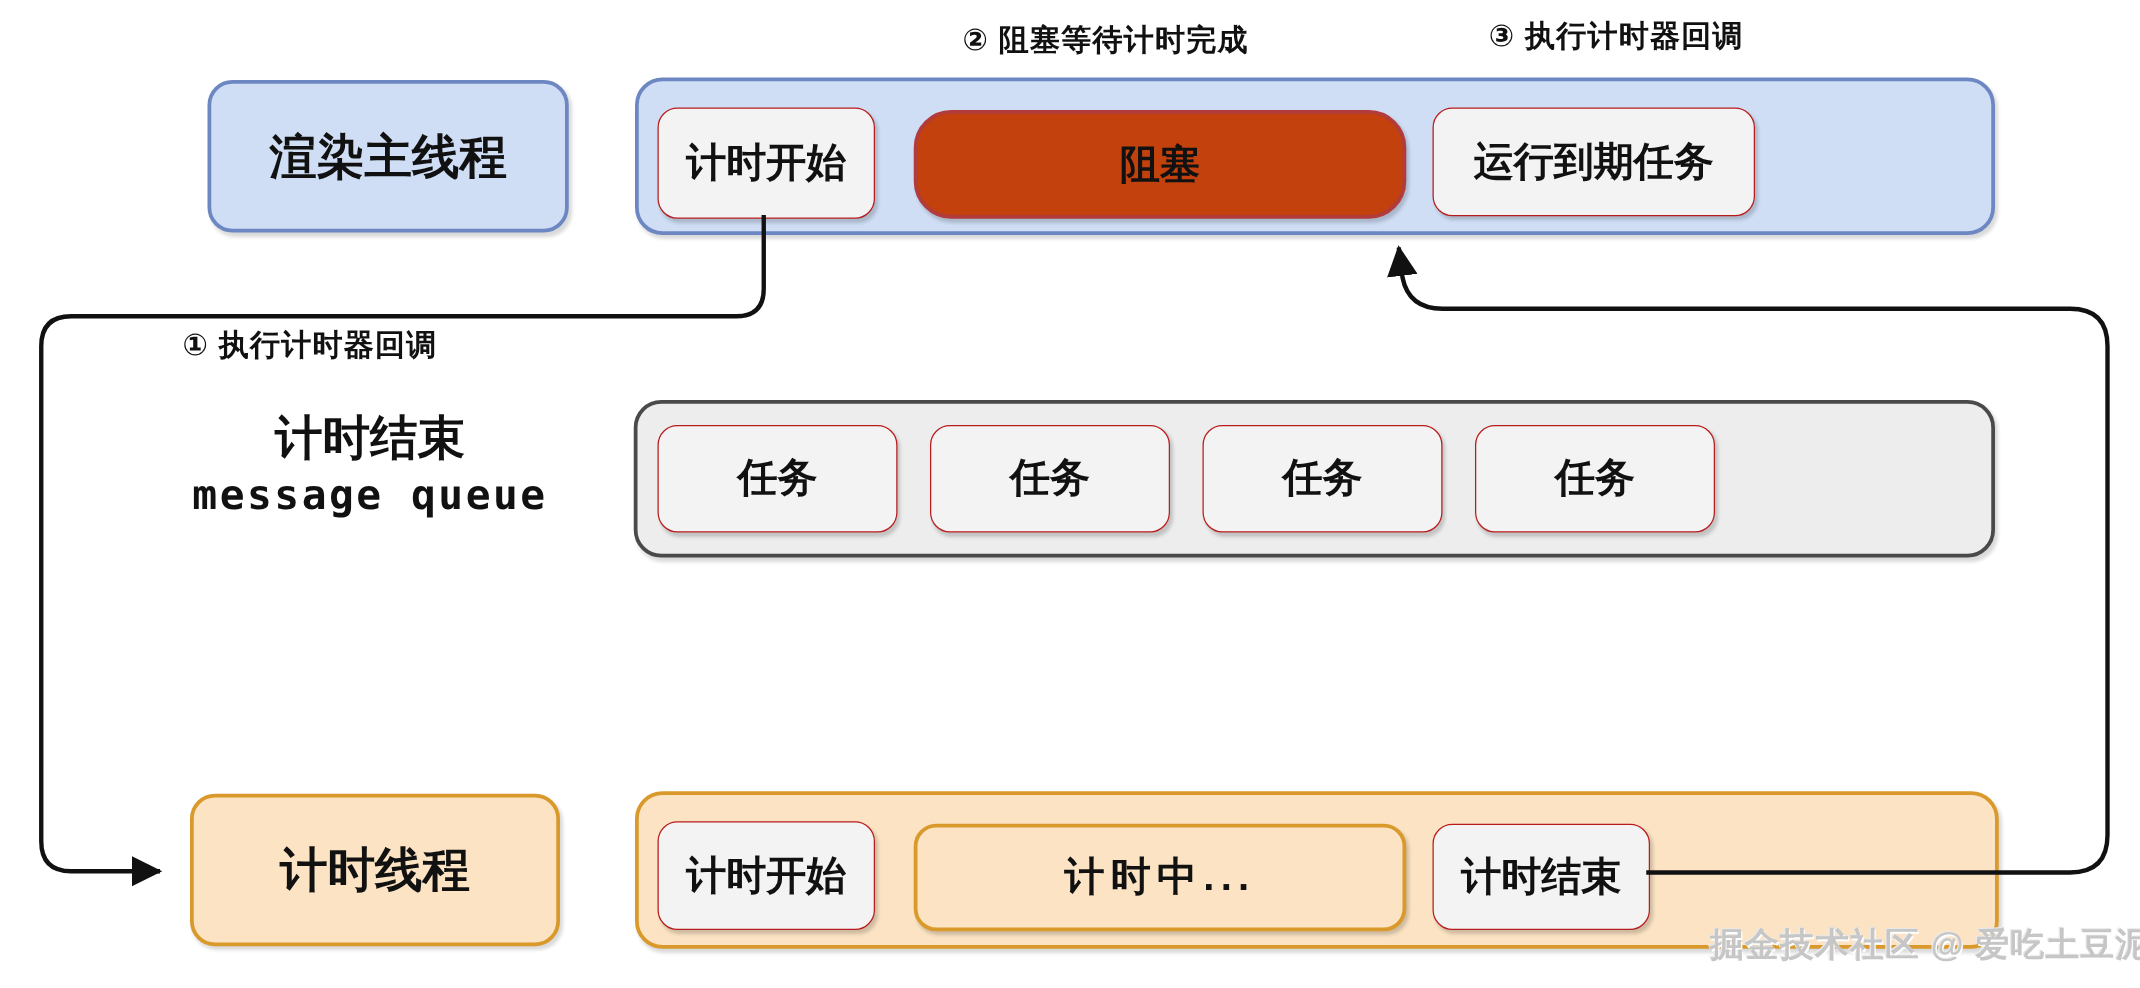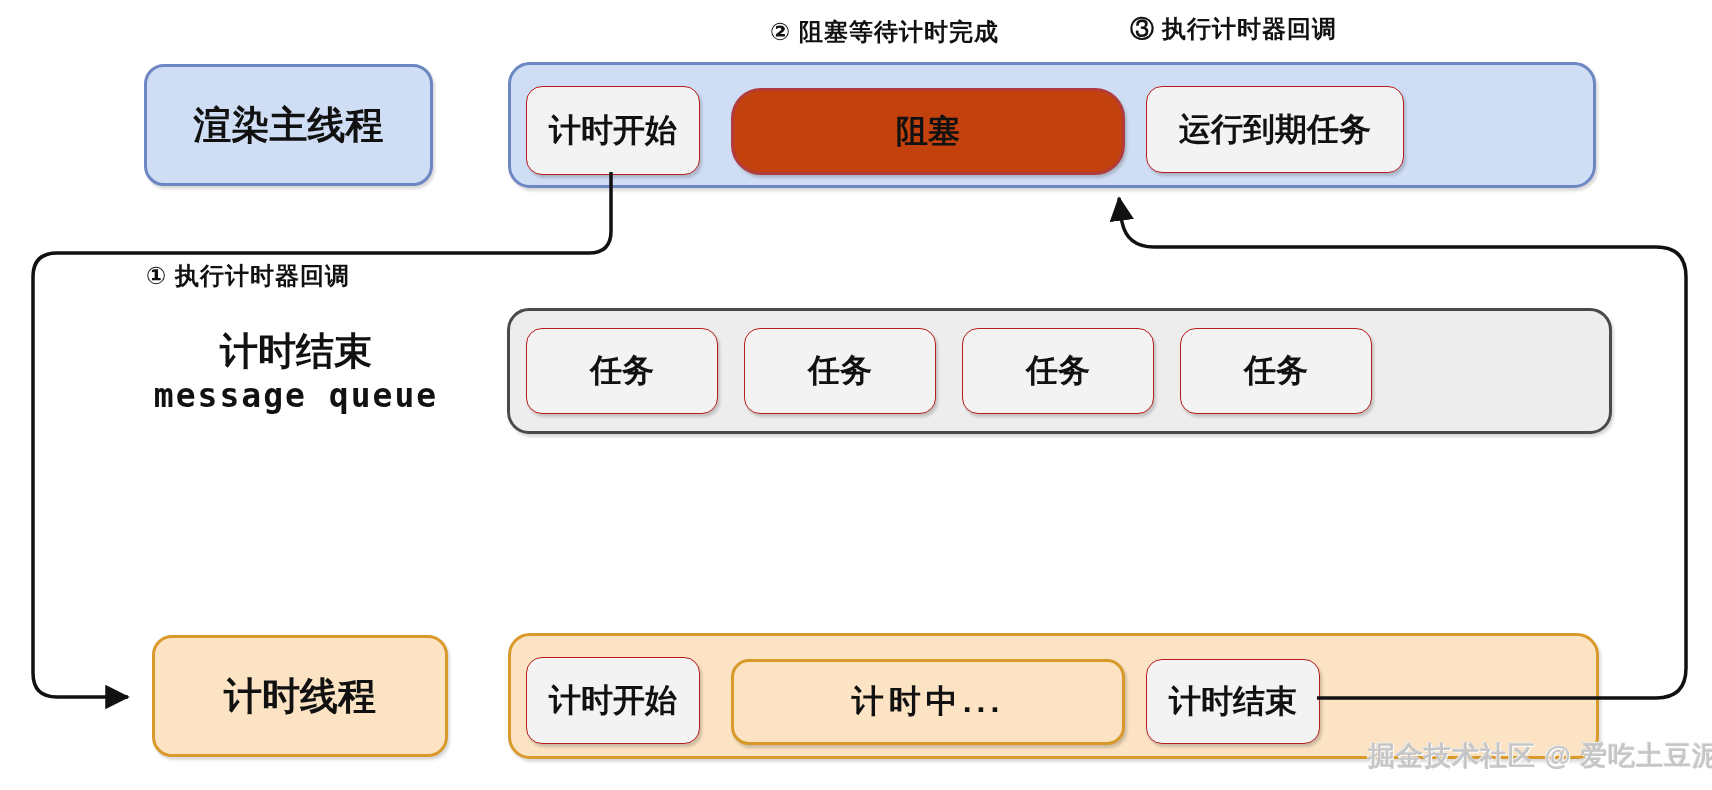--- a/index.html
+++ b/index.html
@@ -55,45 +55,45 @@
     color:#c6c6c6;text-shadow:1px 1px 0 #ffffff, -1px -1px 0 #e9e9e9;
     white-space:nowrap;letter-spacing:1px;
   }
 </style>
 </head>
 <body>
 
 <div id="canvas">
 
   <div class="abs step-label" style="left:770px;top:16px;">② 阻塞等待计时完成</div>
-  <div class="abs step-label" style="left:1130px;top:13px;font-family:Liberation Serif, serif;">③ 执行计时器回调</div>
+  <div class="abs step-label" style="left:1191px;top:13px;">③ 执行计时器回调</div>
   <div class="abs step-label" style="left:146px;top:260px;">① 执行计时器回调</div>
 
-  <div class="abs flexc thread-box blue" style="left:144px;top:64px;width:283px;height:116px;">
+  <div class="abs flexc thread-box blue" style="left:166px;top:64px;width:283px;height:116px;">
     <span>渲染主线程</span>
   </div>
 
   <div class="abs track blue" style="left:508px;top:62px;width:1082px;height:120px;">
     <div class="abs flexc node gray" style="left:15px;top:21px;width:172px;height:87px;">
       <span>计时开始</span>
     </div>
     <div class="abs flexc node red" style="left:220px;top:23px;width:388px;height:81px;">
       <span>阻塞</span>
     </div>
     <div class="abs flexc node gray" style="left:635px;top:21px;width:256px;height:85px;">
       <span>运行到期任务</span>
     </div>
   </div>
 
   <div class="abs" id="mq-label">
     <div class="zh">计时结束</div>
     <div class="en">message queue</div>
   </div>
 
-  <div class="abs track gray" style="left:507px;top:308px;width:1083px;height:120px;padding-left:16px;">
+  <div class="abs track gray" style="left:507px;top:320px;width:1083px;height:120px;">
     <div class="abs flexc node gray" style="left:16px;top:17px;width:190px;height:84px;">
       <span>任务</span>
     </div>
     <div class="abs flexc node gray" style="left:234px;top:17px;width:190px;height:84px;">
       <span>任务</span>
     </div>
     <div class="abs flexc node gray" style="left:452px;top:17px;width:190px;height:84px;">
       <span>任务</span>
     </div>
     <div class="abs flexc node gray" style="left:670px;top:17px;width:190px;height:84px;">

